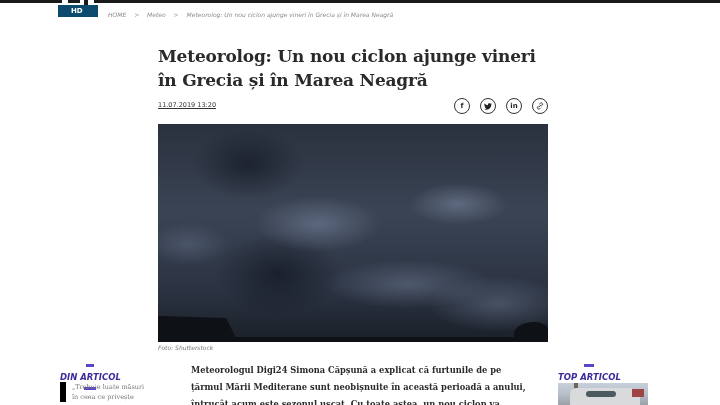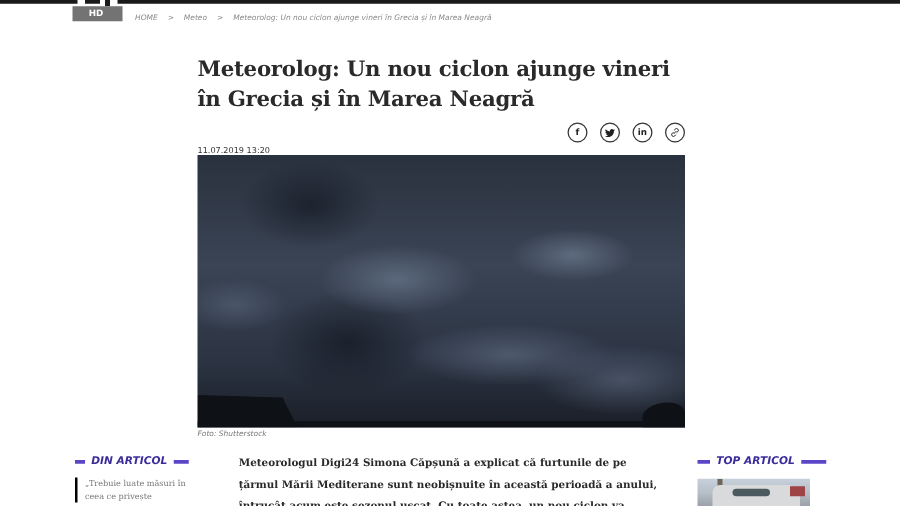--- a/index.html
+++ b/index.html
@@ -5,30 +5,30 @@
     * { box-sizing: border-box; margin: 0; padding: 0; }
     html, body { width: 720px; height: 405px; overflow: hidden; background: #ffffff; }
     body { font-family: "DejaVu Serif", serif; color: #222; position: relative; }
 
     .topbar { position: absolute; left: 0; top: 0; width: 720px; height: 3px; background: #1a1a1a; }
 
     .logo { position: absolute; left: 58px; top: 0; width: 40px; height: 17px; }
     .logo-top { position: absolute; left: 4px; top: 0; width: 32px; height: 6px; background: #ffffff; }
     .logo-top::before { content: ""; position: absolute; left: 6px; top: 0; width: 12px; height: 3px; background: #1a1a1a; }
     .logo-top::after { content: ""; position: absolute; left: 22px; top: 0; width: 4px; height: 5px; background: #1a1a1a; }
-    .logo-hd { position: absolute; left: 0; top: 5px; width: 40px; height: 12px; background: #737373;
+    .logo-hd { position: absolute; left: 0; top: 5px; width: 40px; height: 12px; background: #0c4a6e;
       color: #fff; font-family: "DejaVu Sans", sans-serif; font-weight: bold; font-size: 7px; line-height: 12px; padding-left: 13px; }
 
     .breadcrumb { position: absolute; left: 108px; top: 11px; font-family: "DejaVu Sans", sans-serif; font-size: 6px; color: #8a8a8a; font-style: italic; white-space: nowrap; }
     .breadcrumb span { margin-right: 6px; }
     .breadcrumb .sep { color: #8a8a8a; font-style: normal; }
 
     .title { position: absolute; left: 158px; top: 44px; width: 400px; font-family: "DejaVu Serif", serif; font-weight: bold; font-size: 17px; line-height: 24px; color: #2a2a2a; letter-spacing: -0.2px; }
 
-    .date { position: absolute; left: 158px; top: 116px; font-family: "DejaVu Sans", sans-serif; font-size: 6.5px; color: #333; }
+    .date { position: absolute; left: 158px; top: 101px; font-family: "DejaVu Sans", sans-serif; font-size: 6.5px; color: #333; text-decoration: underline; }
 
     .share { position: absolute; left: 454px; top: 98px; display: flex; gap: 10px; }
     .share-btn { width: 16px; height: 16px; border: 1px solid #333; border-radius: 50%; display: flex; align-items: center; justify-content: center;
       font-family: "DejaVu Sans", sans-serif; font-size: 7px; font-weight: bold; color: #222; }
 
     .photo { position: absolute; left: 158px; top: 124px; width: 390px; height: 218px; overflow: hidden;
       background:
         radial-gradient(ellipse 90px 40px at 160px 100px, rgba(120,135,160,0.55), transparent 70%),
         radial-gradient(ellipse 70px 30px at 300px 80px, rgba(130,145,170,0.5), transparent 70%),
         radial-gradient(ellipse 120px 35px at 250px 160px, rgba(110,125,150,0.5), transparent 70%),
@@ -37,28 +37,28 @@
         radial-gradient(ellipse 80px 50px at 90px 40px, rgba(15,20,30,0.6), transparent 70%),
         radial-gradient(ellipse 90px 60px at 120px 150px, rgba(10,14,22,0.55), transparent 70%),
         linear-gradient(180deg, #2a313e 0%, #3a4454 40%, #2c3443 75%, #1a1f28 100%);
     }
     .photo-building { position: absolute; left: 0; bottom: 0; width: 80px; height: 26px; background: #0e1116; clip-path: polygon(0 0, 85% 8%, 100% 100%, 0 100%); }
     .photo-horizon { position: absolute; left: 0; bottom: 0; width: 100%; height: 5px; background: #0e1116; }
     .photo-tree { position: absolute; right: 0; bottom: 0; width: 34px; height: 20px; background: #0e1116; border-radius: 60% 40% 0 0; }
 
     .caption { position: absolute; left: 158px; top: 344px; font-family: "DejaVu Sans", sans-serif; font-size: 6px; font-style: italic; color: #777; }
 
-    .section-head { position: absolute; display: flex; align-items: center; gap: 5px; font-family: "DejaVu Sans", sans-serif; font-weight: bold; font-style: italic; font-size: 8.5px; color: #3b2c9b; }
+    .section-head { position: absolute; display: flex; align-items: center; gap: 5px; font-family: "DejaVu Sans", sans-serif; font-weight: bold; font-style: italic; font-size: 8.5px; color: #3b2c9b; flex-direction: column; }
     .section-head .bar { display: inline-block; height: 3px; background: #5b45c8; }
     .din { left: 60px; top: 364px; }
     .din .bar.l { width: 8px; } .din .bar.r { width: 12px; }
     .top { left: 558px; top: 364px; }
     .top .bar.l { width: 10px; } .top .bar.r { width: 20px; }
 
-    .quote { position: absolute; left: 60px; top: 382px; width: 92px; border-left: 2px solid #000000; padding-left: 6px;
+    .quote { position: absolute; left: 60px; top: 382px; width: 92px; border-left: 6px solid #000000; padding-left: 6px;
       font-family: "DejaVu Serif", serif; font-size: 6.5px; line-height: 10px; color: #777; }
 
     .body-text { position: absolute; left: 191px; top: 362px; width: 340px; font-family: "DejaVu Serif", serif; font-weight: bold; font-size: 8.3px; line-height: 17px; color: #2a2a2a; }
 
     .thumb { position: absolute; left: 558px; top: 383px; width: 90px; height: 22px; overflow: hidden;
       background: linear-gradient(180deg, #c7d1dc 0%, #b7bfc8 50%, #9aa1a8 100%); }
     .thumb-car { position: absolute; left: 12px; top: 5px; width: 70px; height: 20px; background: #d9dadb; border-radius: 6px 10px 0 0; }
     .thumb-window { position: absolute; left: 28px; top: 8px; width: 30px; height: 6px; background: #4a5a5e; border-radius: 3px; }
     .thumb-pole { position: absolute; left: 16px; top: 0; width: 4px; height: 14px; background: #6e6458; }
     .thumb-red { position: absolute; left: 74px; top: 6px; width: 12px; height: 8px; background: #9e4446; }

